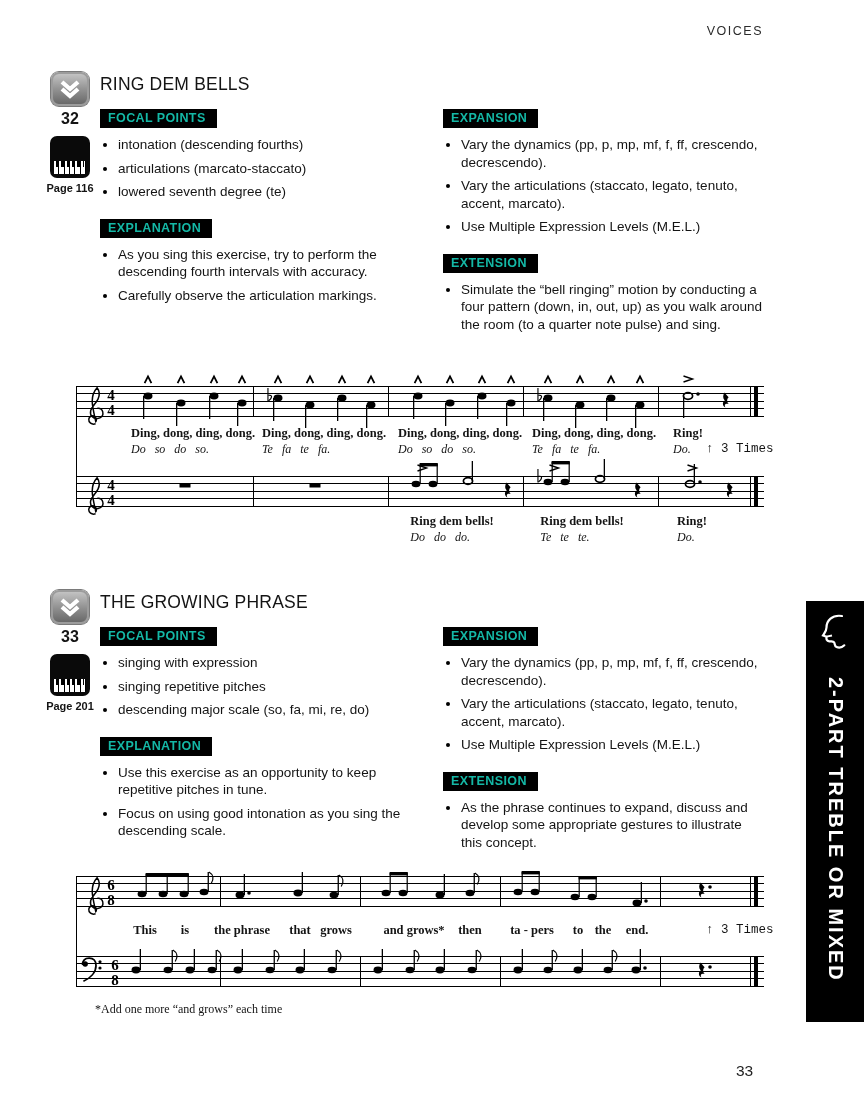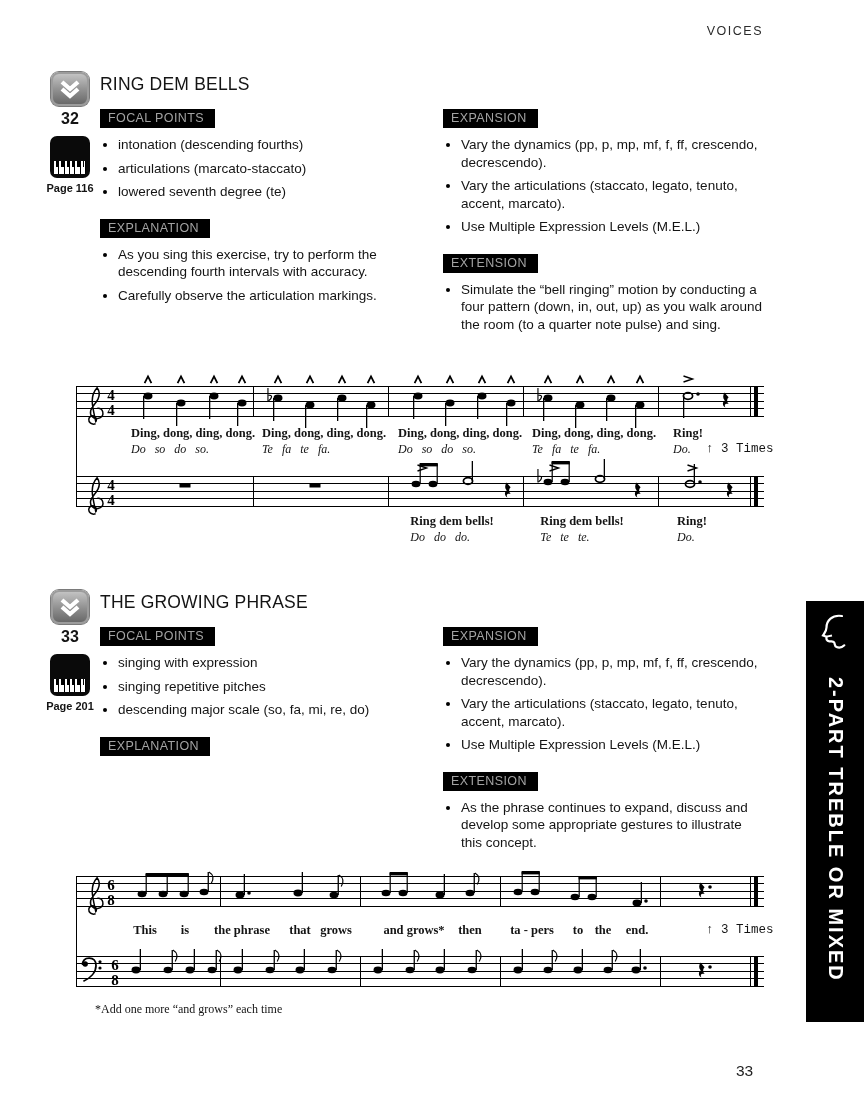--- a/index.html
+++ b/index.html
@@ -28,22 +28,22 @@
       background-image:repeating-linear-gradient(90deg, #000 0 2.6px, transparent 2.6px 5.3px); }
   .page-ref { font-weight:bold; font-size:11px; margin-top:4px; }
 
   .ex-title { position:absolute; left:100px; top:4px; margin:0; font-size:17.5px;
               font-weight:normal; letter-spacing:0.2px; }
 
   .col { position:absolute; top:38px; }
   .col.left  { left:100px; width:330px; }
   .col.right { left:443px; width:322px; }
 
-  .black-label { display:inline-block; background:#000; color:#a3a3a3; font-size:12.5px;
-                 letter-spacing:0.4px; padding:2px 11px 3px 8px; margin:0 0 4px 0; }
+  .black-label { display:inline-block; background:#000; color:#14b8a6; font-size:12.5px;
+                 letter-spacing:0.4px; padding:2px 11px 3px 8px; margin:0 0 4px 0;font-weight:bold; }
   .black-label.later { margin-top:12px; }
 
   .col ul { margin:4px 0 6px 0; padding-left:18px; }
   .col li { font-size:13.5px; line-height:17.5px; margin-bottom:6px; }
   .col li::marker { color:#000; }
 
   .music { position:absolute; left:70px; width:700px; }
   .m1 { top:372px; height:195px; }
   .m2 { top:866px; height:168px; }
   .score { position:absolute; left:0; top:0; }
@@ -336,20 +336,24 @@
     <h2 class="ex-title">THE GROWING PHRASE</h2>
 
     <div class="col left">
       <div class="black-label">FOCAL POINTS</div>
       <ul>
         <li>singing with expression</li>
         <li>singing repetitive pitches</li>
         <li>descending major scale (so, fa, mi, re, do)</li>
       </ul>
       <div class="black-label later">EXPLANATION</div>
+      <ul>
+        <li>Use this exercise as an opportunity to keep repetitive pitches in tune.</li>
+        <li>Focus on using good intonation as you sing the descending scale.</li>
+      </ul>
     </div>
 
     <div class="col right">
       <div class="black-label">EXPANSION</div>
       <ul>
         <li>Vary the dynamics (pp, p, mp, mf, f, ff, crescendo, decrescendo).</li>
         <li>Vary the articulations (staccato, legato, tenuto, accent, marcato).</li>
         <li>Use Multiple Expression Levels (M.E.L.)</li>
       </ul>
       <div class="black-label later">EXTENSION</div>

